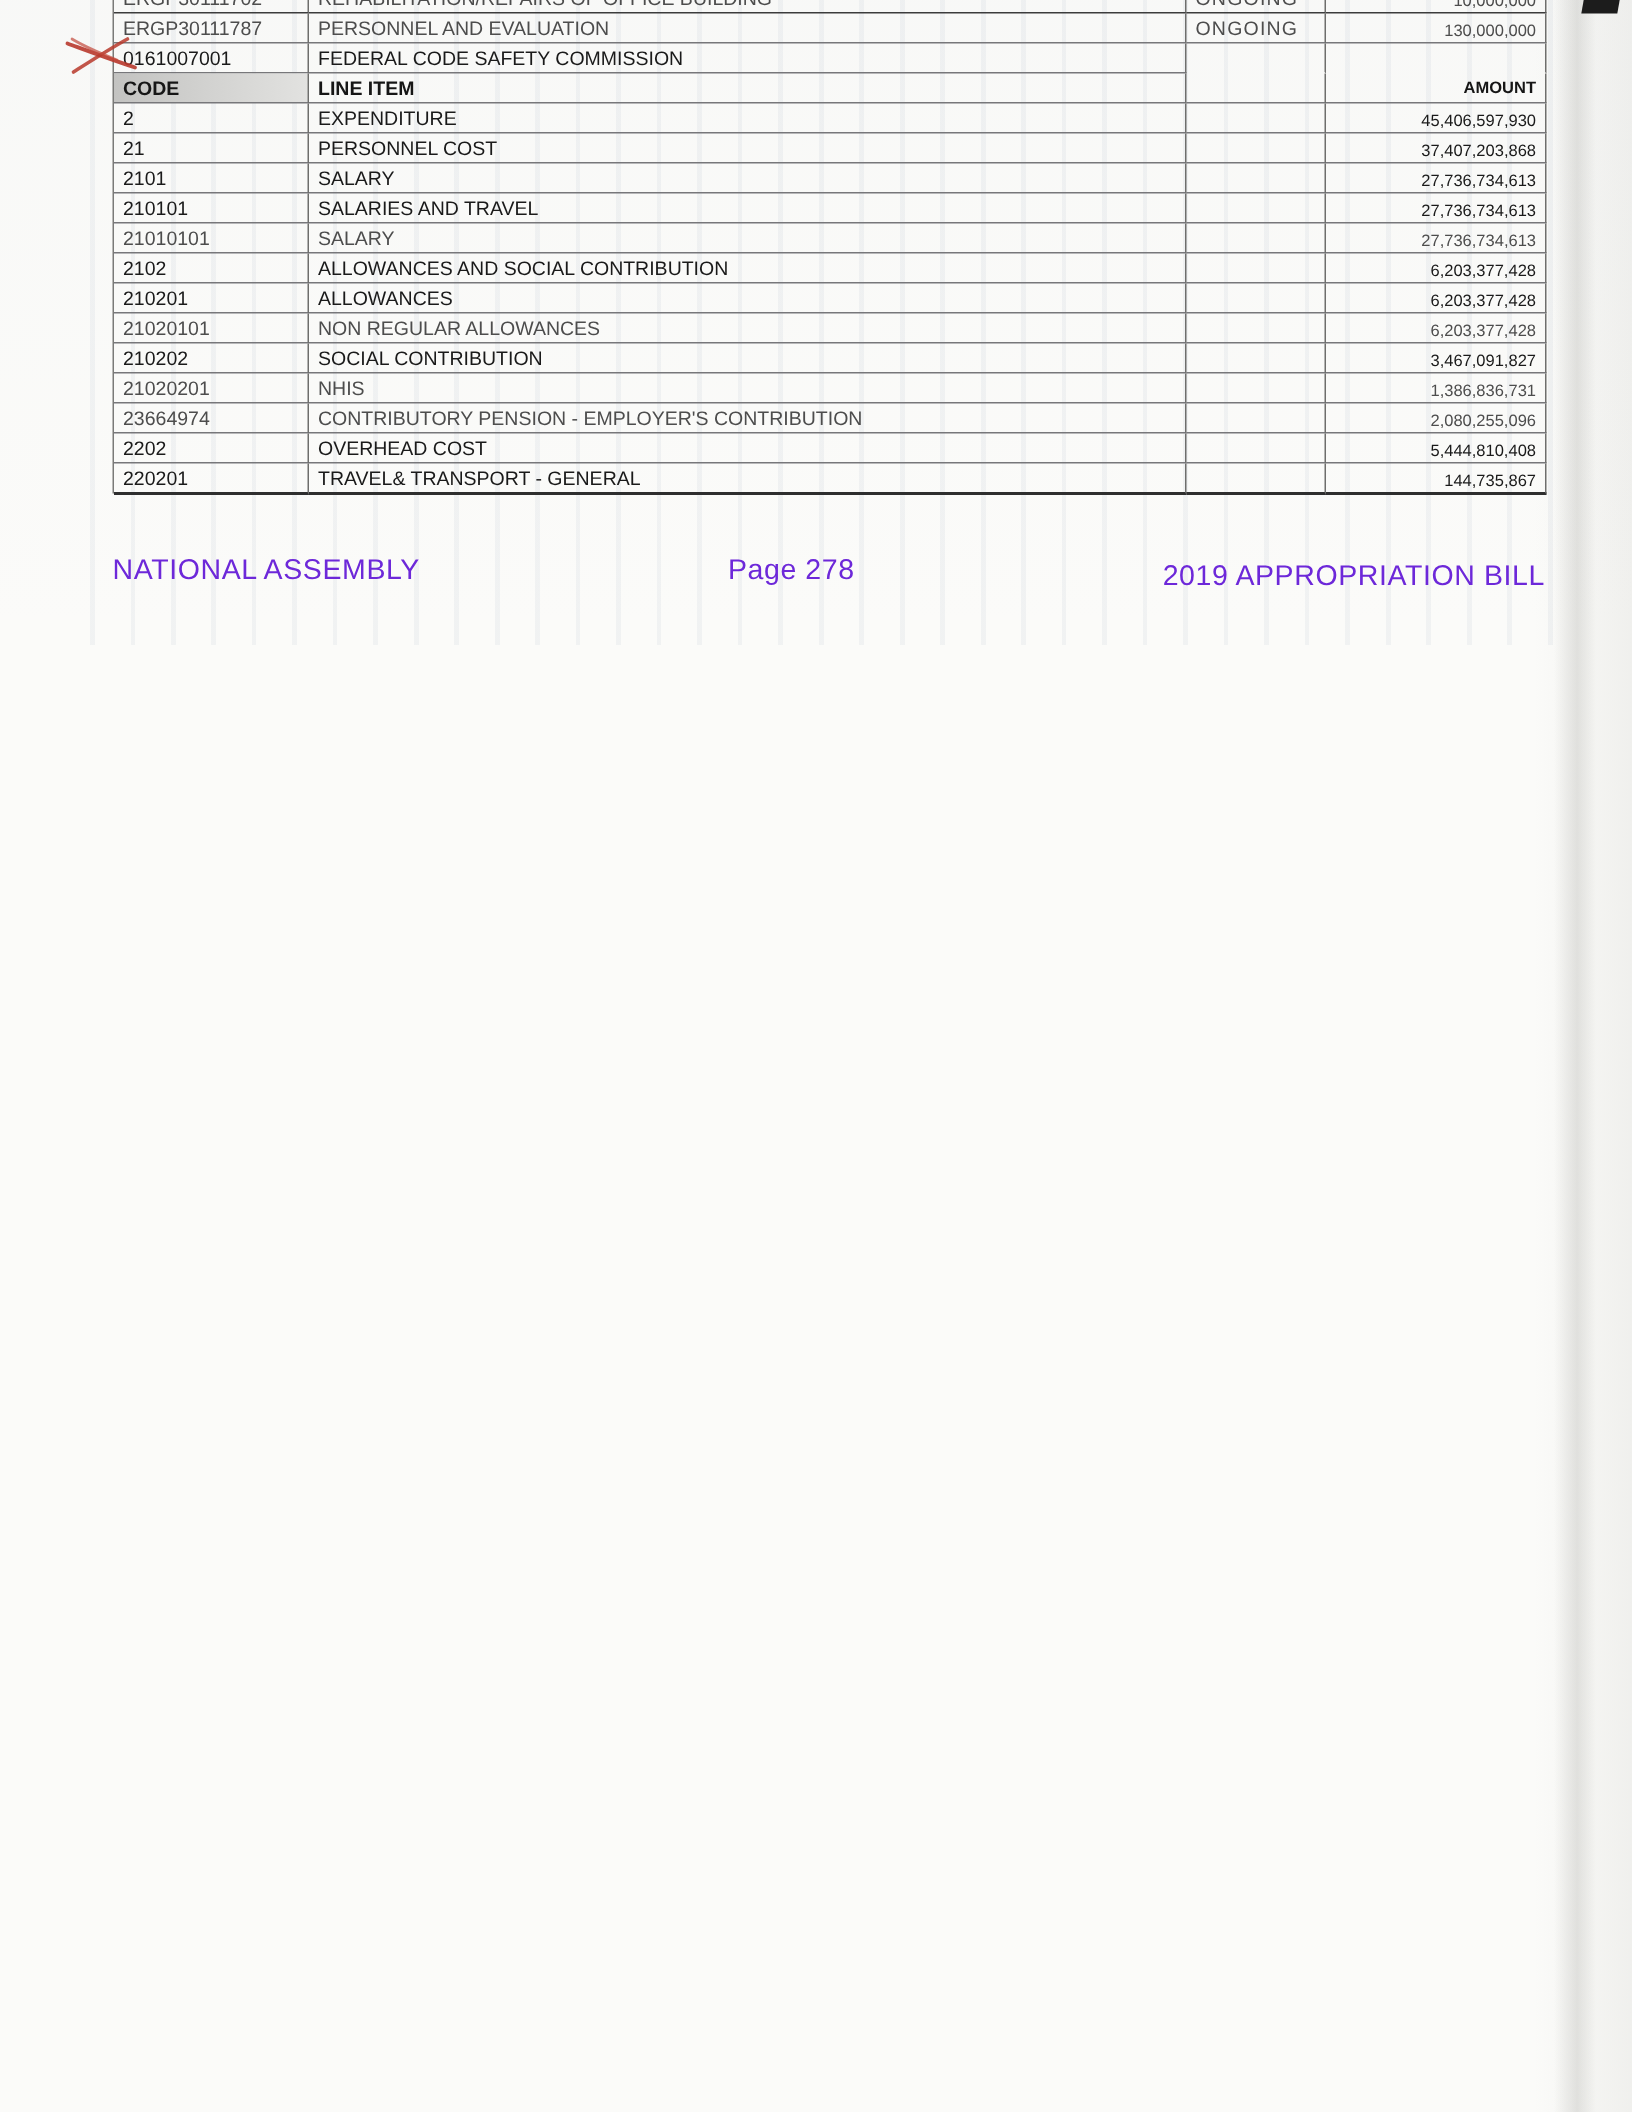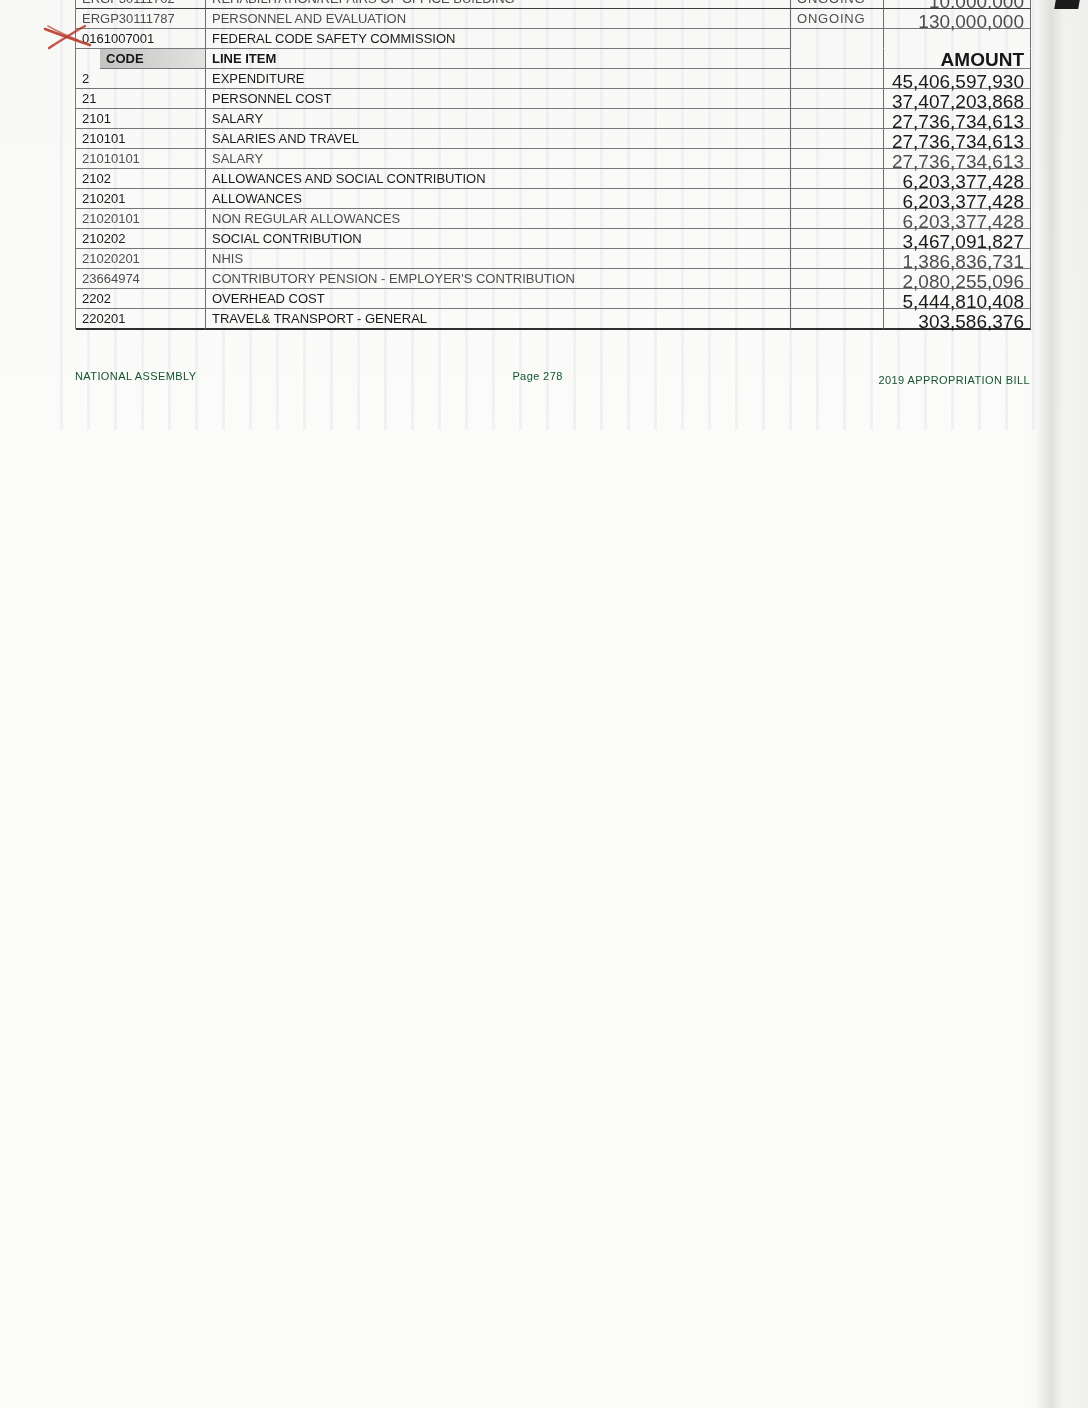--- a/index.html
+++ b/index.html
@@ -47,48 +47,47 @@
     border-right:1px solid #6e6e6c;
     border-bottom:1px solid #77777a;
     padding:0 6px;
     font-size:13px;line-height:19px;
     white-space:nowrap;overflow:hidden;
   }
   .row.bold .cell{font-weight:400;color:#1a1a1a;}
   .row.reg .cell{font-weight:400;color:#4d4d4d;}
   .cell.status{color:#5c5c5c;letter-spacing:0.8px;font-weight:400;}
   .cell.amount{
-    text-align:right;font-size:19px;overflow:visible;
+    text-align:right;font-size:11px;overflow:visible;
     position:relative;top:0;
   }
   .cell.amount span{position:relative;top:3px;display:block;}
   .row.last .cell{border-bottom:2px solid #2e2e2e;}
 
   
   .row.clip{height:9px;}
   .row.clip .cell{overflow:hidden;border-bottom:1px solid #3c3c3c;}
   .row.clip .cell span{position:relative;top:-11px;display:block;}
   .row.clip .cell.amount span{top:-8px;}
 
   
   .row.header .cell{font-weight:700;color:#161616;}
   .row.header .cell.code{
     background:linear-gradient(90deg,#c3c3c1,#e2e2e0);
-    margin-left:24px;
   }
   .row.header .cell.amount span{top:1px;}
 
   .nbb{border-bottom:1px solid rgba(0,0,0,0) !important;}
 
   .red-x{position:absolute;left:42px;top:23px;width:52px;height:28px;}
 
   .page-footer{
     position:absolute;left:75px;top:370px;width:955px;
     display:flex;justify-content:space-between;align-items:baseline;
-    font-size:11px;color:#14532d;letter-spacing:0.4px;
+    font-size:19px;color:#6d28d9;letter-spacing:0.4px;
   }
   .page-footer .fr{position:relative;top:4px;}
 </style>
 </head>
 <body>
 
 <div class="scan-wash"></div>
 <div class="scan-stripes"></div>
 <div class="page-edge-shadow"></div>
 <div class="black-mark"></div>
@@ -229,21 +228,21 @@
     <div class="cell status"></div>
     <div class="cell amount">
         <span>5,444,810,408</span>
       </div>
   </div>
   <div class="row bold last">
     <div class="cell code">220201</div>
     <div class="cell item">TRAVEL&amp; TRANSPORT - GENERAL</div>
     <div class="cell status"></div>
     <div class="cell amount">
-        <span>303,586,376</span>
+        <span>144,735,867</span>
       </div>
   </div>
 </div>
 
 <svg class="red-x" viewBox="0 0 52 28">
   <path d="M3 6 C 14 10, 30 16, 48 22" stroke="#b8392c" stroke-width="2.6" fill="none" stroke-linecap="round" opacity="0.9"></path>
   <path d="M43 3 C 32 9, 18 18, 7 25" stroke="#b8392c" stroke-width="2.4" fill="none" stroke-linecap="round" opacity="0.85"></path>
   <path d="M6 3 C 16 9, 26 13, 36 17" stroke="#c2483a" stroke-width="1.8" fill="none" stroke-linecap="round" opacity="0.7"></path>
 </svg>
 

